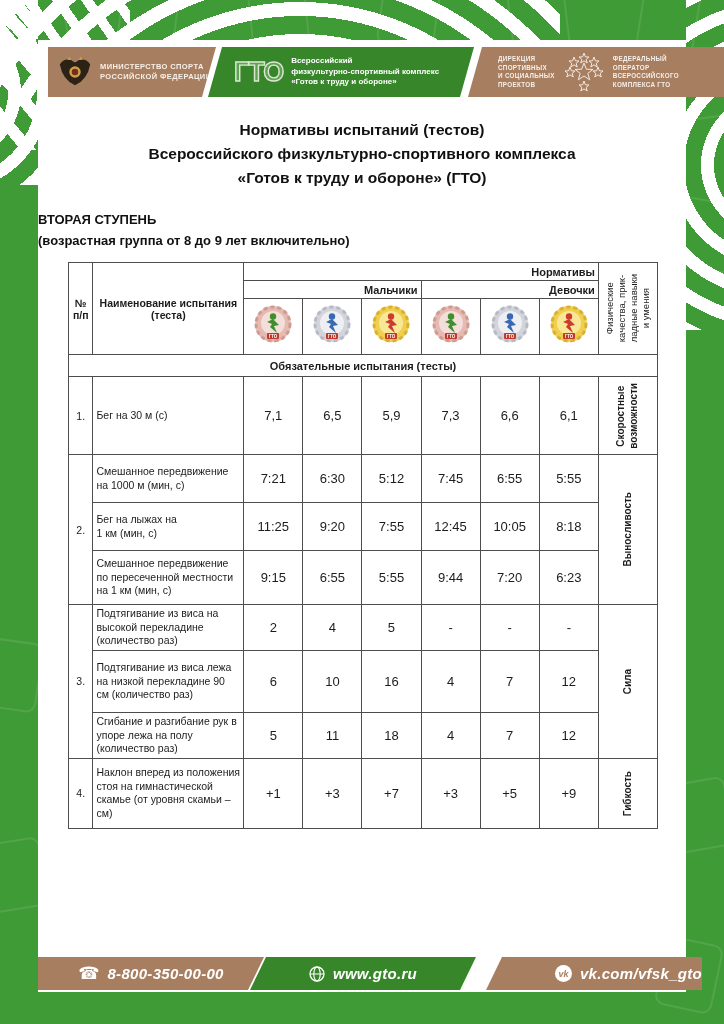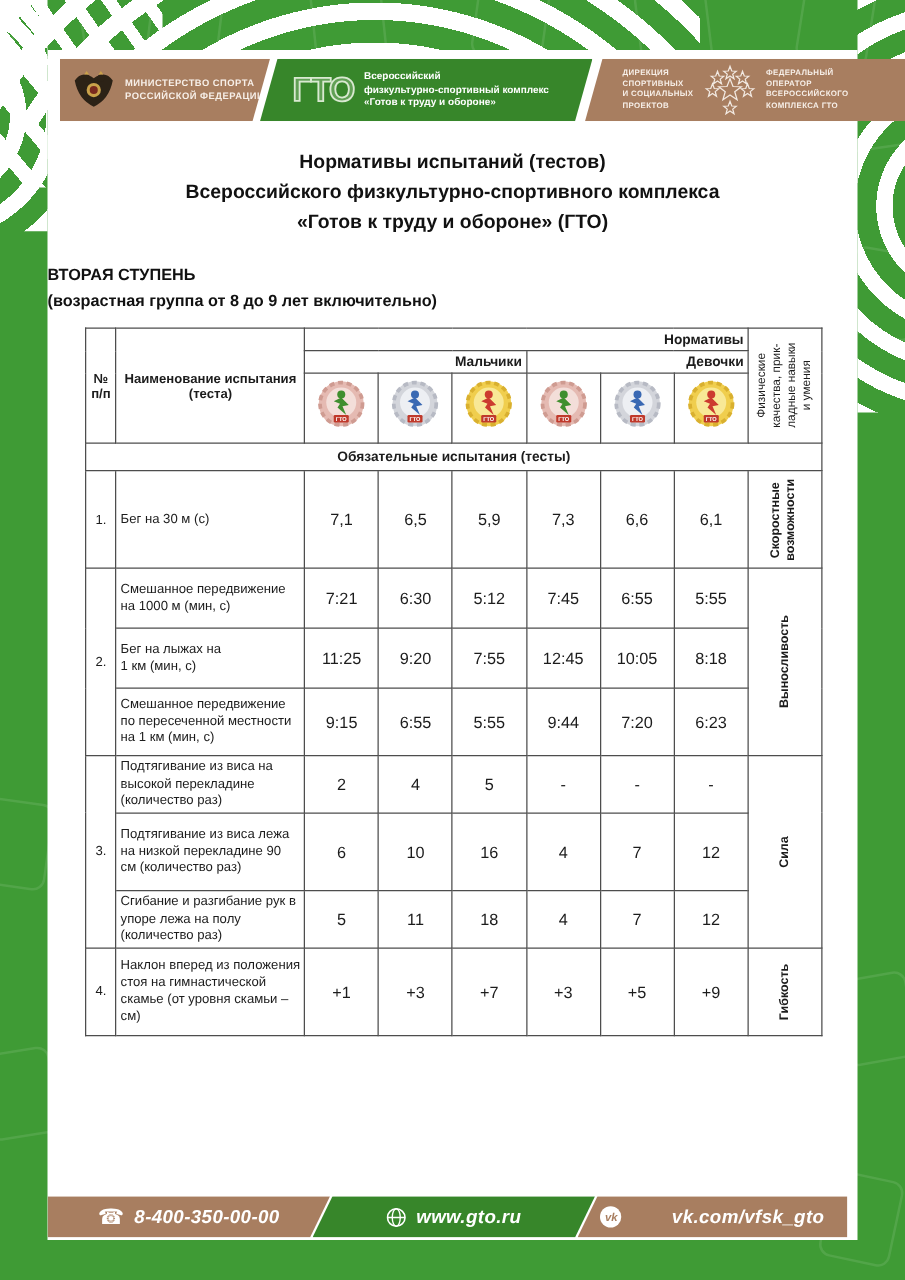--- a/index.html
+++ b/index.html
@@ -62,21 +62,21 @@
   tr.r3a{height:45px;} tr.r3b{height:62px;} tr.r3c{height:45px;} tr.r4{height:70px;}
   td.badgecell{text-align:center;padding:2px 0;}
   
   .bronze .b-outer{fill:#e5bab2;} .bronze .b-ring{stroke:#cf9b91;} .bronze .b-inner{fill:#f3ded9;} .bronze .b-fig{fill:#3f8f2f;}
   .silver .b-outer{fill:#d3d5db;} .silver .b-ring{stroke:#b7bac4;} .silver .b-inner{fill:#edeff3;} .silver .b-fig{fill:#3a69b3;}
   .gold   .b-outer{fill:#f0ce4e;} .gold   .b-ring{stroke:#d9b02f;} .gold   .b-inner{fill:#f8e896;} .gold   .b-fig{fill:#cc3b2f;}
   
   .bar-footer{position:absolute;left:0;top:917px;width:648px;height:33px;}
   .fseg1{left:0;width:226px;clip-path:polygon(0 0,100% 0,calc(100% - 16px) 100%,0 100%);justify-content:center;}
   .fseg2{left:212px;width:226px;clip-path:polygon(16px 0,100% 0,calc(100% - 16px) 100%,0 100%);justify-content:center;}
-  .fseg3{left:424px;width:216px;clip-path:polygon(16px 0,100% 0,100% 100%,0 100%);justify-content:center;gap:32px;}
+  .fseg3{left:448px;width:216px;clip-path:polygon(16px 0,100% 0,100% 100%,0 100%);justify-content:flex-end;}
   .f-label{color:#fff;font-weight:bold;font-style:italic;font-size:15px;margin-left:8px;letter-spacing:.3px;}
   .phone-glyph{color:#fff;font-size:17px;line-height:1;}
   .vk-circle{width:17px;height:17px;border-radius:50%;background:#fff;color:#a87e60;
     font-size:9px;font-weight:bold;display:flex;align-items:center;justify-content:center;font-style:italic;}
 </style>
 </head>
 <body>
 
 <div class="decor rings-left"></div>
 <div class="decor stripes-left"></div>
@@ -298,21 +298,21 @@
       <td class="vcell">
             <div class="vtext vbold">Гибкость</div>
           </td>
     </tr>
   </tbody>
     </table>
 
   <div class="bar-footer">
     <div class="seg brown fseg1">
       <span class="phone-glyph">☎</span>
-      <span class="f-label">8-400-350-00-00</span>
+      <span class="f-label">8-800-350-00-00</span>
     </div>
     <div class="seg green fseg2">
       <svg width="16" height="16" viewBox="0 0 16 16">
         <circle cx="8" cy="8" r="7" fill="none" stroke="#fff" stroke-width="1.3"></circle>
         <ellipse cx="8" cy="8" rx="3.2" ry="7" fill="none" stroke="#fff" stroke-width="1.1"></ellipse>
         <line x1="1" y1="8" x2="15" y2="8" stroke="#fff" stroke-width="1.1"></line>
       </svg>
       <span class="f-label">www.gto.ru</span>
     </div>
     <div class="seg brown fseg3">

